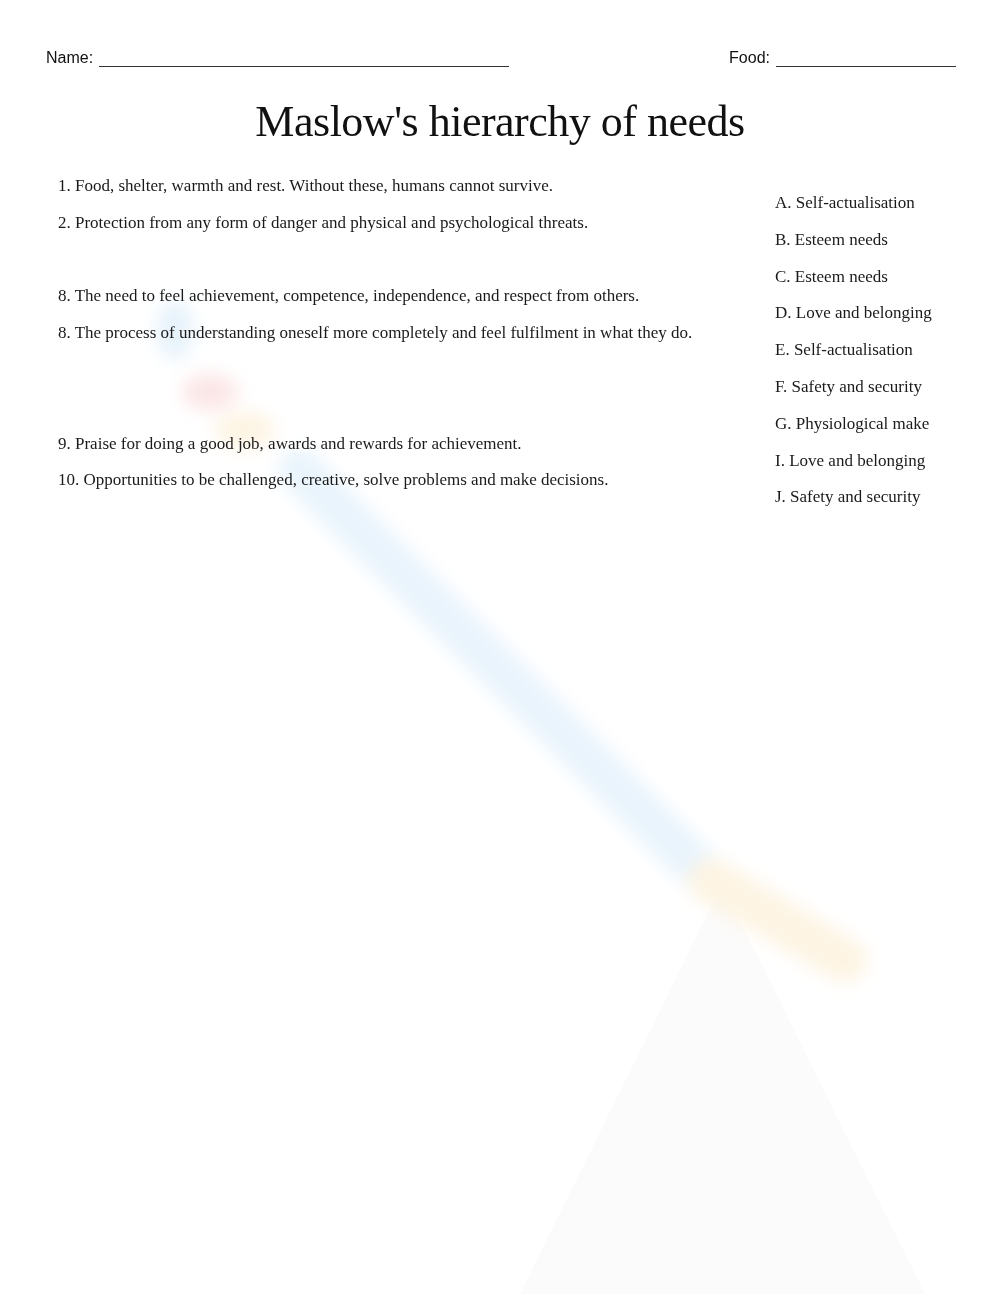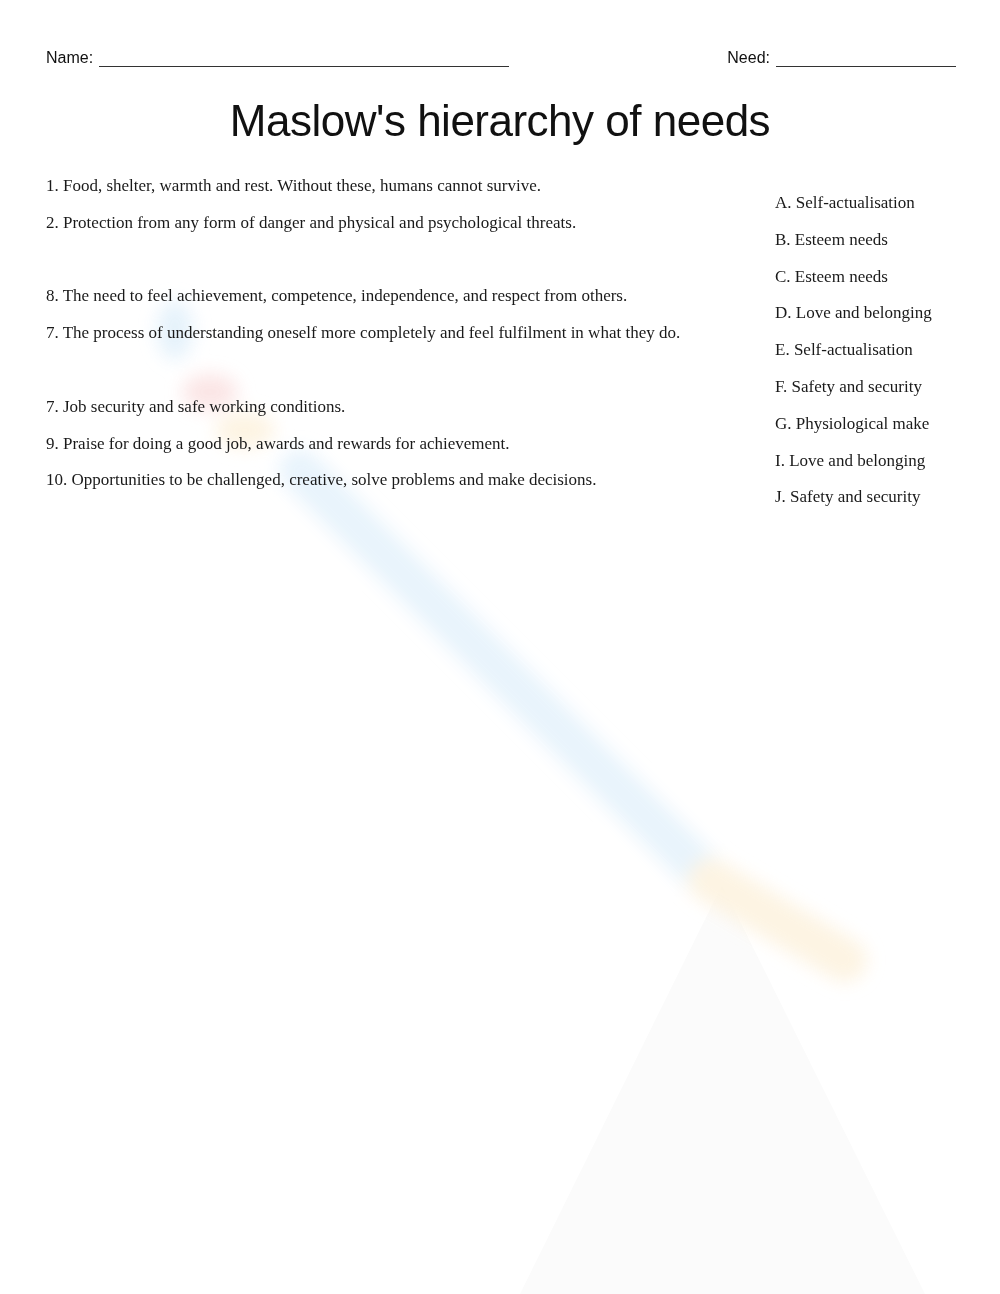--- a/index.html
+++ b/index.html
@@ -6,25 +6,25 @@
     body { width: 1000px; height: 1294px; position: relative; overflow: hidden; }
     .watermark { position: absolute; left: 0; top: 0; width: 1000px; height: 1294px; pointer-events: none; z-index: 0; }
     .header-row { position: absolute; top: 48px; left: 46px; right: 44px; height: 24px; z-index: 2;
       font-family: "Liberation Sans", sans-serif; font-size: 16px; color: #111; }
     .name-field { position: absolute; left: 0; top: 0; display: flex; align-items: center; }
     .date-field { position: absolute; right: 0; top: 0; display: flex; align-items: flex-end; }
     .line { display: inline-block; border-bottom: 1.5px solid #333; height: 18px; margin-left: 6px; }
     .name-line { width: 410px; }
     .date-line { width: 180px; }
     h1 { position: absolute; top: 96px; left: 0; width: 1000px; margin: 0; text-align: center; z-index: 2;
-      font-family: Liberation Sans, sans-serif; font-weight: normal; font-size: 44px; color: #111; letter-spacing: -0.5px; }
+      font-family: Liberation Serif, serif; font-weight: normal; font-size: 44px; color: #111; letter-spacing: -0.5px; }
     .rows { position: absolute; top: 176px; left: 46px; width: 915px; z-index: 2;
       font-family: "Liberation Serif", serif; font-size: 17px; color: #1a1a1a; }
     .row { position: relative; height: 36.8px; }
-    .stmt { position: absolute; left: 0; top: 0; white-space: nowrap; text-align: right; }
+    .stmt { position: absolute; left: 12px; top: 0; white-space: nowrap; text-align: right; }
     .ans { position: absolute; left: 729px; top: 0; white-space: nowrap; margin-top: 17px; }
   </style>
 </head>
 <body>
 
 <svg class="watermark" viewBox="0 0 1000 1294" xmlns="http://www.w3.org/2000/svg">
   <defs>
     <filter id="blur" x="-20%" y="-20%" width="140%" height="140%">
         <feGaussianBlur stdDeviation="9"></feGaussianBlur>
       </filter>
@@ -38,21 +38,21 @@
     <line x1="710" y1="880" x2="845" y2="960" stroke="#fdf3e0" stroke-width="44" stroke-linecap="round"></line>
   </g>
 </svg>
 
 <div class="header-row">
   <div class="name-field">
     <span>Name:</span>
     <span class="line name-line"></span>
   </div>
   <div class="date-field">
-    <span>Need:</span>
+    <span>Food:</span>
     <span class="line date-line"></span>
   </div>
 </div>
 
 <h1>Maslow's hierarchy of needs</h1>
 
 <div class="rows">
   <div class="row">
     <span class="stmt">1. Food, shelter, warmth and rest. Without these, humans cannot survive.</span>
     <span class="ans">A. Self-actualisation</span>
@@ -62,28 +62,27 @@
     <span class="ans">B. Esteem needs</span>
   </div>
   <div class="row">
     <span class="ans">C. Esteem needs</span>
   </div>
   <div class="row">
     <span class="stmt">8. The need to feel achievement, competence, independence, and respect from others.</span>
     <span class="ans">D. Love and belonging</span>
   </div>
   <div class="row">
-    <span class="stmt">7. The process of understanding oneself more completely and feel fulfilment in what they do.</span>
+    <span class="stmt">8. The process of understanding oneself more completely and feel fulfilment in what they do.</span>
     <span class="ans">E. Self-actualisation</span>
   </div>
   <div class="row">
     <span class="ans">F. Safety and security</span>
   </div>
   <div class="row">
-    <span class="stmt">7. Job security and safe working conditions.</span>
     <span class="ans">G. Physiological make</span>
   </div>
   <div class="row">
     <span class="stmt">9. Praise for doing a good job, awards and rewards for achievement.</span>
     <span class="ans">I. Love and belonging</span>
   </div>
   <div class="row">
     <span class="stmt">10. Opportunities to be challenged, creative, solve problems and make decisions.</span>
     <span class="ans">J. Safety and security</span>
   </div>

